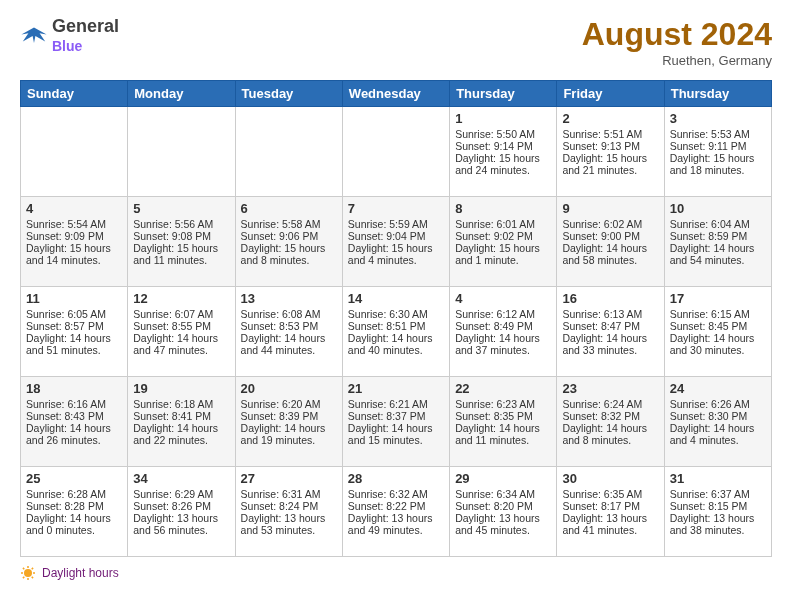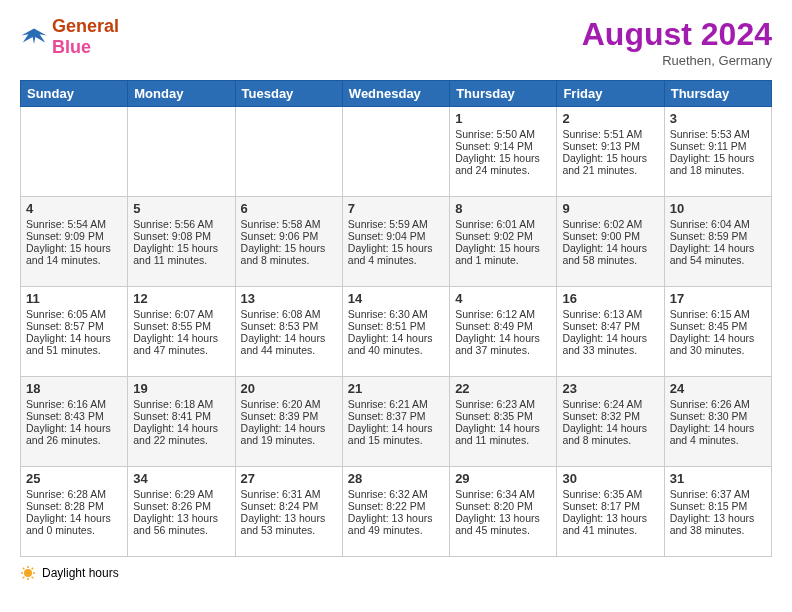--- a/index.html
+++ b/index.html
@@ -24,21 +24,21 @@
     .logo-bird {
       width: 28px;
       height: 28px;
     }
     .title-block {
       text-align: right;
     }
     .month-year {
       font-size: 32px;
       font-weight: bold;
-      color: #a21caf;
+      color: #a16207;
     }
     .location {
       font-size: 13px;
       color: #555;
     }
     table {
       width: 100%;
       border-collapse: collapse;
       table-layout: fixed;
       margin-top: 12px;
@@ -81,22 +81,22 @@
   </style>
 </head>
 <body>
 
 <div class="header">
   <div class="logo">
     <svg class="logo-bird" viewBox="0 0 40 40" xmlns="http://www.w3.org/2000/svg">
       <polygon points="20,8 38,18 28,16 36,28 22,20 20,30 18,20 4,28 12,16 2,18" fill="#2a6db5"></polygon>
     </svg>
     <div>
-      <span style="font-size:18px;font-weight:bold;color:#c2410c;">General</span><br>
-      <span style="font-size:18px;font-weight:bold;color:#ec4899;">Blue</span>
+      <span style="font-size:18px;font-weight:bold;color:#404040;">General</span><br>
+      <span style="font-size:14px;font-weight:bold;color:#8b5cf6;">Blue</span>
     </div>
   </div>
   <div class="title-block">
     <div class="month-year">August 2024</div>
     <div class="location">Ruethen, Germany</div>
   </div>
 </div>
 
 <table>
   <thead>
@@ -307,21 +307,21 @@
         <td>
           <span class="day-num">31</span>
           <div>Sunrise: 6:37 AM</div>
           <div>Sunset: 8:15 PM</div>
           <div>Daylight: 13 hours and 38 minutes.</div>
         </td>
       </tr>
     </tbody>
 </table>
 
-<div style="margin-top:8px; font-size:12px; color:#000000; display:flex; align-items:center; gap:6px;">
+<div style="margin-top:8px; font-size:12px; color:#701a75; display:flex; align-items:center; gap:6px;">
   <svg width="16" height="16" viewBox="0 0 16 16">
     <circle cx="8" cy="8" r="4" fill="#f5a623"></circle>
     <line x1="8" y1="1" x2="8" y2="3" stroke="#f5a623" stroke-width="1.5"></line>
     <line x1="8" y1="13" x2="8" y2="15" stroke="#f5a623" stroke-width="1.5"></line>
     <line x1="1" y1="8" x2="3" y2="8" stroke="#f5a623" stroke-width="1.5"></line>
     <line x1="13" y1="8" x2="15" y2="8" stroke="#f5a623" stroke-width="1.5"></line>
     <line x1="2.9" y1="2.9" x2="4.3" y2="4.3" stroke="#f5a623" stroke-width="1.5"></line>
     <line x1="11.7" y1="11.7" x2="13.1" y2="13.1" stroke="#f5a623" stroke-width="1.5"></line>
     <line x1="13.1" y1="2.9" x2="11.7" y2="4.3" stroke="#f5a623" stroke-width="1.5"></line>
     <line x1="4.3" y1="11.7" x2="2.9" y2="13.1" stroke="#f5a623" stroke-width="1.5"></line>

